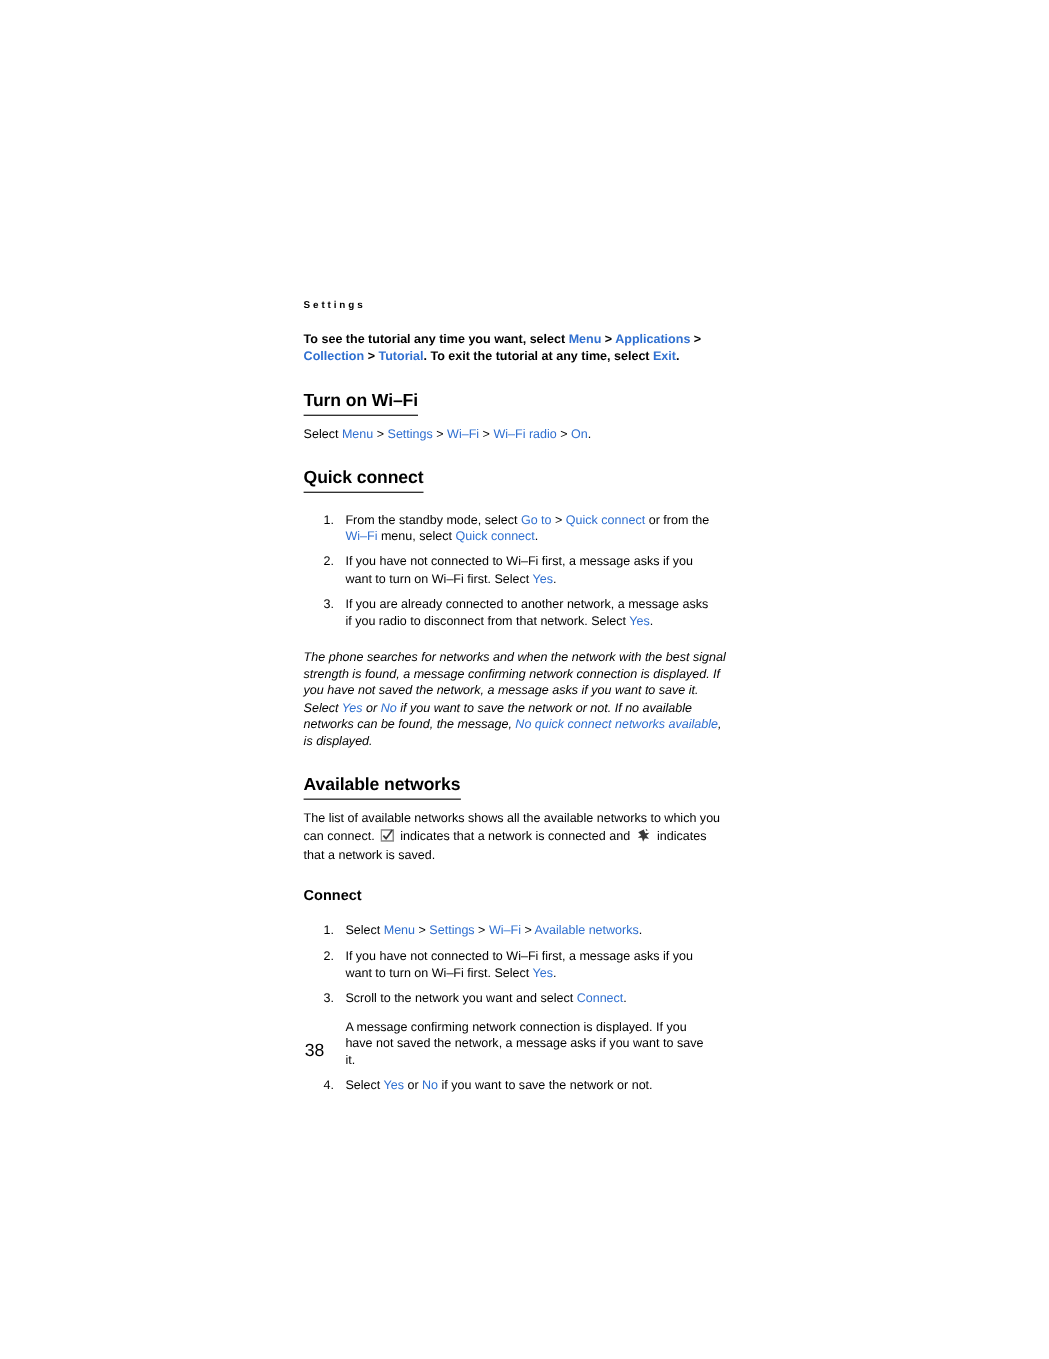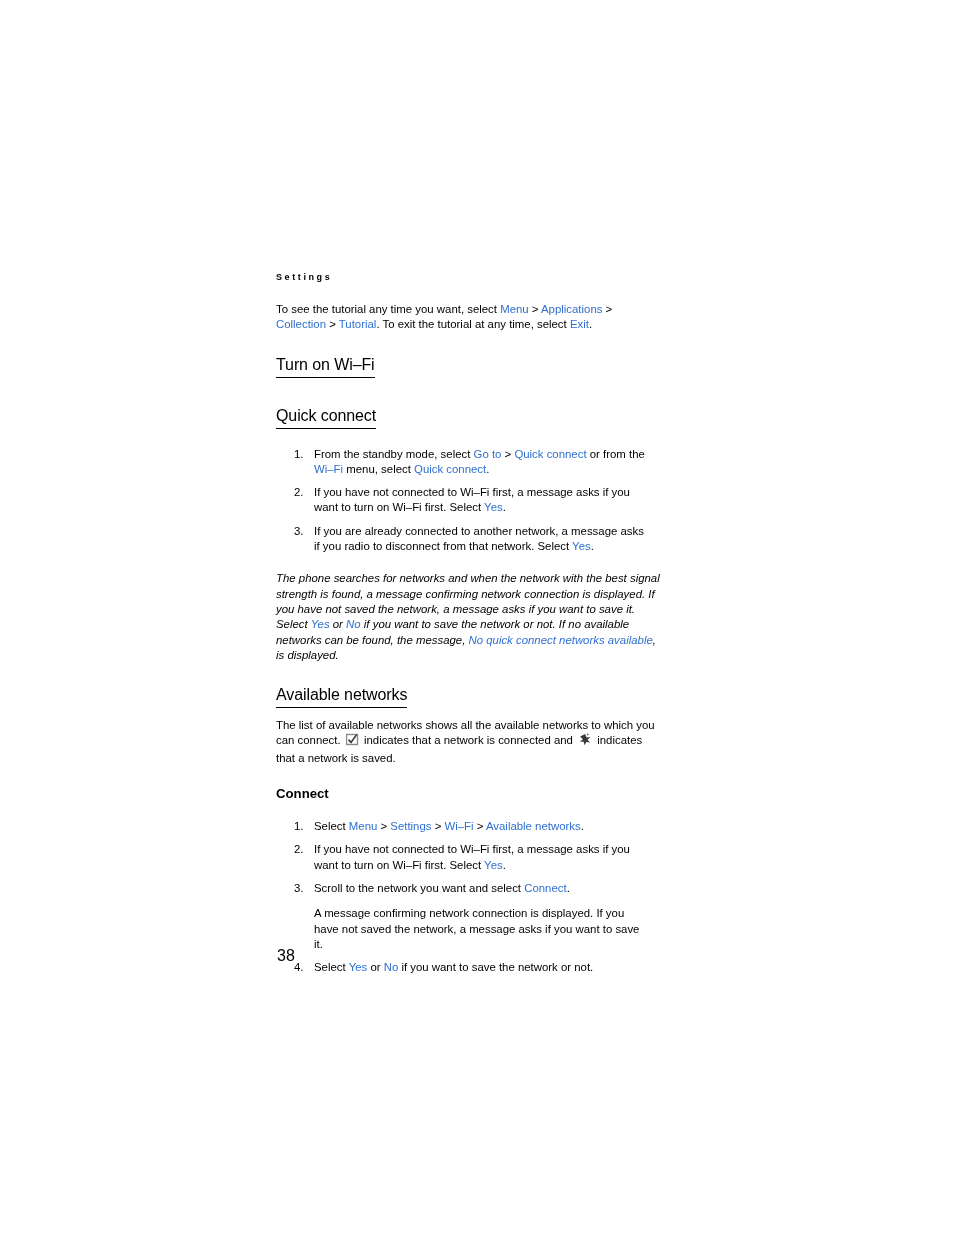--- a/index.html
+++ b/index.html
@@ -33,25 +33,26 @@
 
   p {
     margin: 0;
     font-size: 11.4px;
     line-height: 15.3px;
     color: #000;
   }
 
   .intro {
     margin-bottom: 8px;
+    font-weight: bold;
   }
 
   h2 {
     font-size: 16px;
-    font-weight: normal;
+    font-weight: bold;
     margin: 0 0 6px 0;
     padding-bottom: 3px;
     border-bottom: 1.3px solid #000;
     display: inline-block;
     line-height: 19px;
     letter-spacing: -0.1px;
   }
   .h2wrap {
     margin-top: 22px;
     margin-bottom: 4px;
@@ -127,20 +128,21 @@
 
 <div class="page">
 
   <div class="running-head">Settings</div>
 
   <p class="intro"><span>To see the tutorial any time you want, select </span><span class="lnk">Menu</span><span class="sep"> &gt; </span><span class="lnk">Applications</span><span class="sep"> &gt; </span><span class="lnk">Collection</span><span class="sep"> &gt; </span><span class="lnk">Tutorial</span><span>. To exit the tutorial at any time, select </span><span class="lnk">Exit</span><span>.</span></p>
 
   <div class="h2wrap">
     <h2>Turn on Wi–Fi</h2>
   </div>
+  <p><span>Select </span><span class="lnk">Menu</span><span class="sep"> &gt; </span><span class="lnk">Settings</span><span class="sep"> &gt; </span><span class="lnk">Wi–Fi</span><span class="sep"> &gt; </span><span class="lnk">Wi–Fi radio</span><span class="sep"> &gt; </span><span class="lnk">On</span><span>.</span></p>
 
   <div class="h2wrap">
     <h2>Quick connect</h2>
   </div>
 
   <ol class="para-gap">
     <li><span>From the standby mode, select </span><span class="lnk">Go to</span><span class="sep"> &gt; </span><span class="lnk">Quick connect</span><span> or from the </span><span class="lnk">Wi–Fi</span><span> menu, select </span><span class="lnk">Quick connect</span><span>.</span></li>
     <li><span>If you have not connected to Wi–Fi first, a message asks if you want to turn on Wi–Fi first. Select </span><span class="lnk">Yes</span><span>.</span></li>
     <li><span>If you are already connected to another network, a message asks if you radio to disconnect from that network. Select </span><span class="lnk">Yes</span><span>.</span></li>
   </ol>

